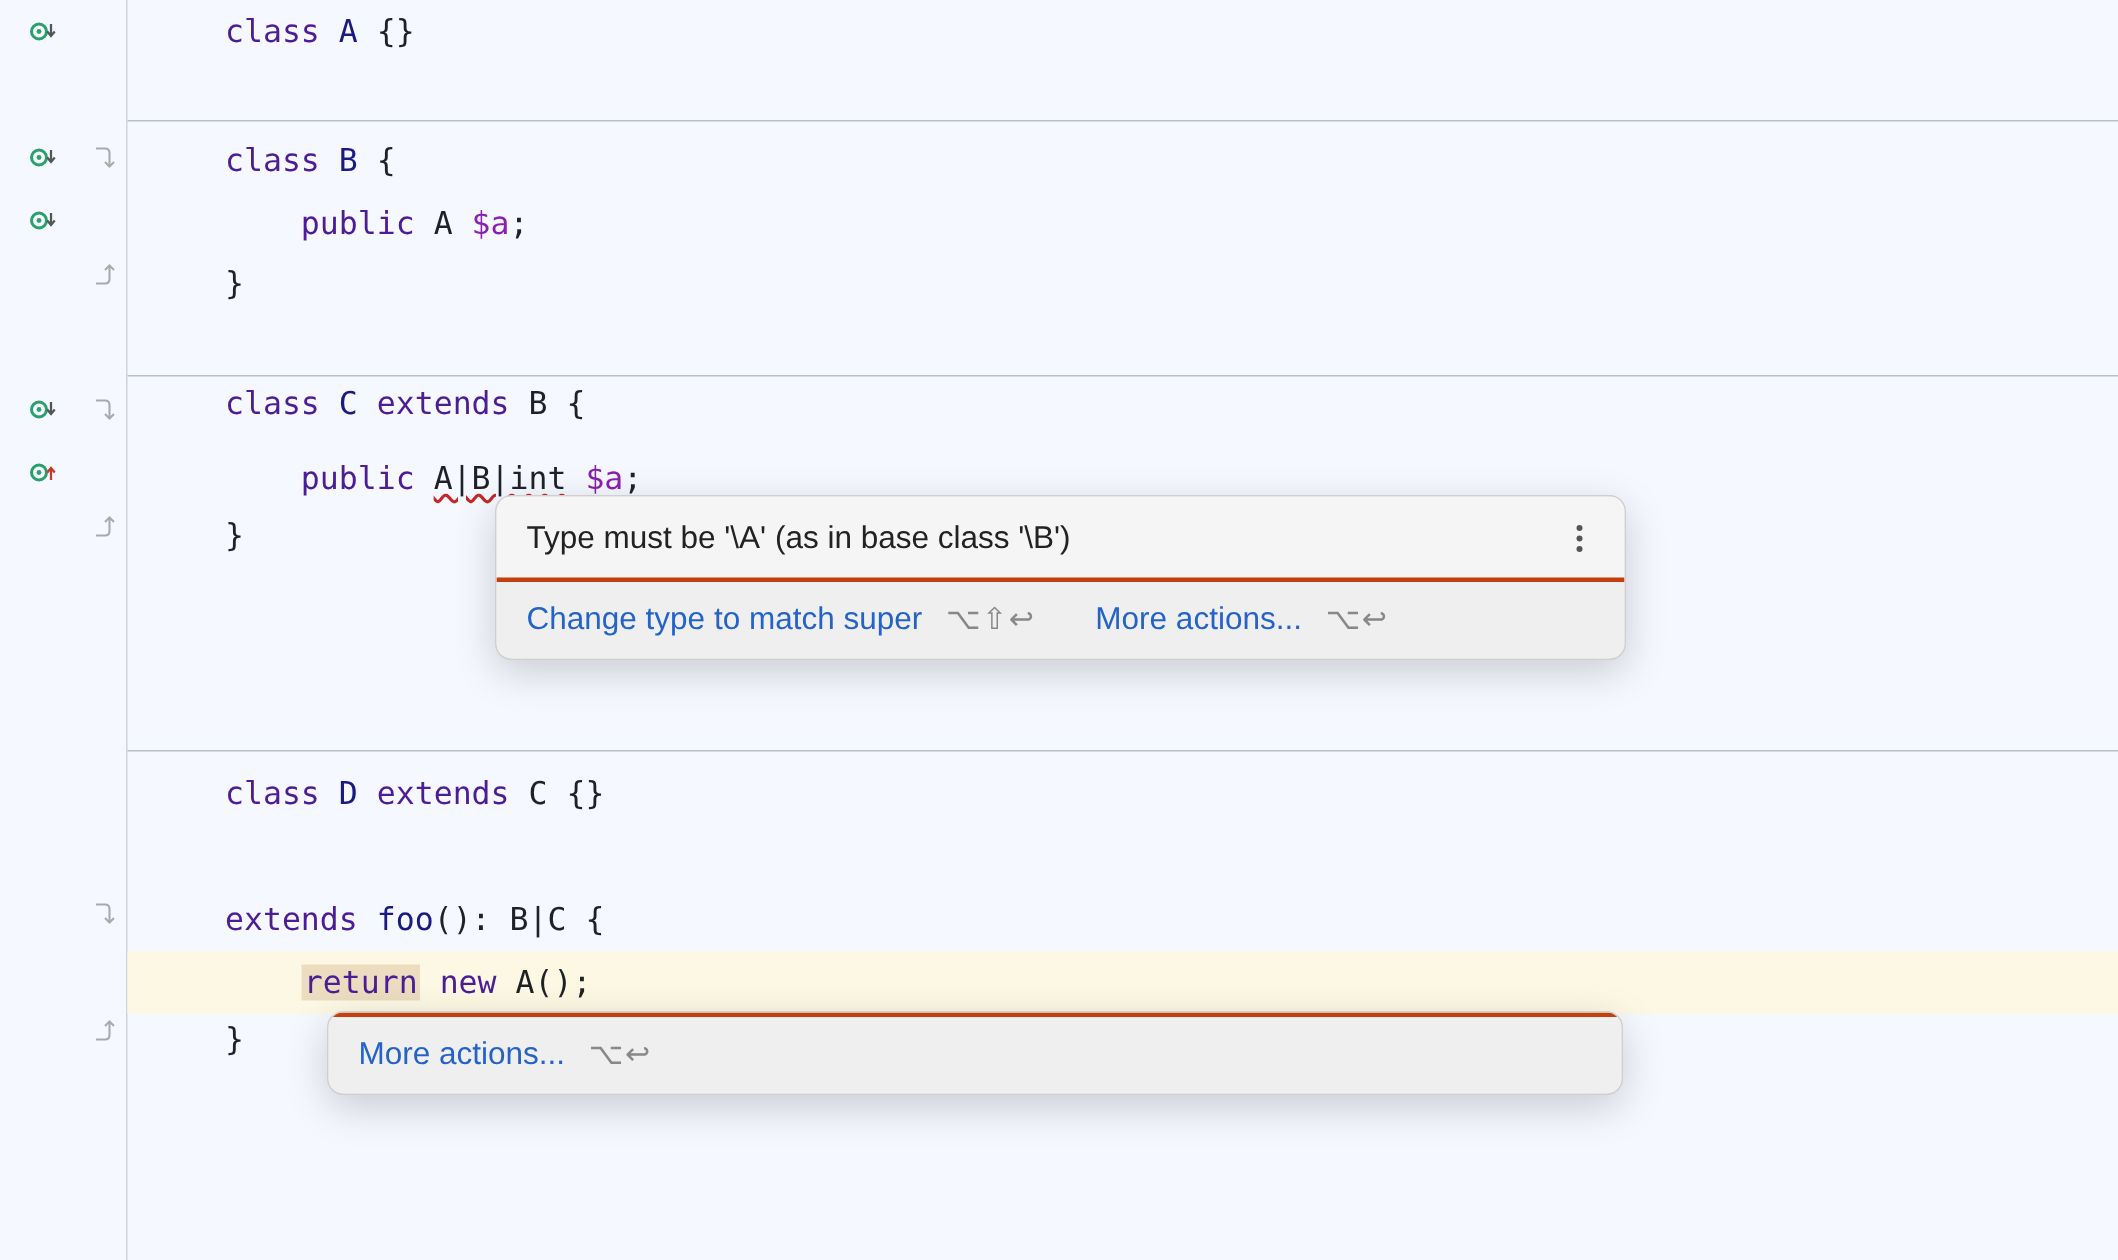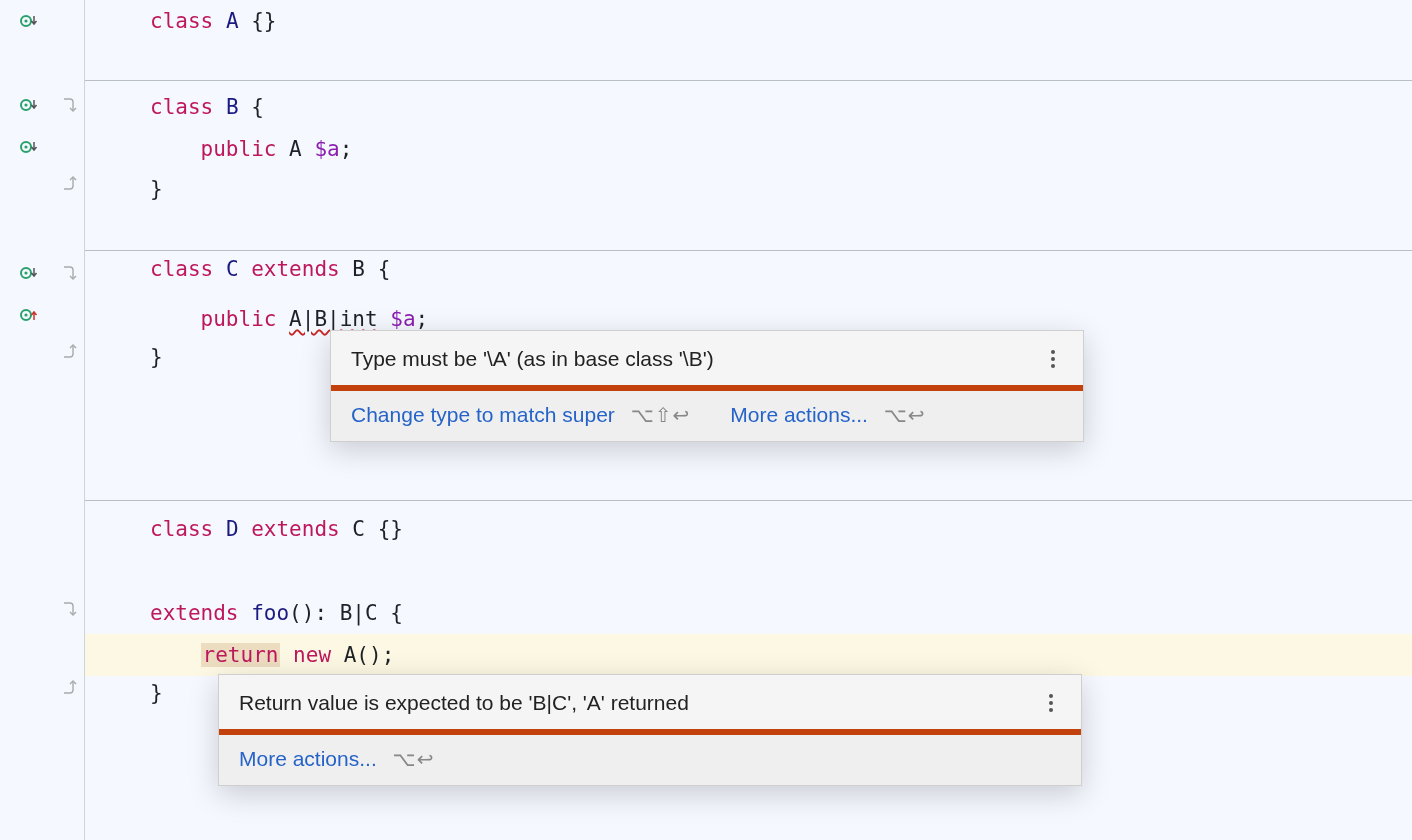--- a/index.html
+++ b/index.html
@@ -51,21 +51,21 @@
     line-height: 42px;
     white-space: pre;
     padding-left: 65px;
   }
   .hr {
     position: absolute;
     left: 0; right: 0;
     height: 1px;
     background: #b9bfc7;
   }
-  .kw { color: #be185d; }
+  .kw { color: #4c1d95; }
   .typ { color: #1a1a80; }
   .var { color: #8a1fb0; }
   .plain { color: #1e2227; }
 
   .err-underline {
     text-decoration: underline wavy #c62828;
     text-decoration-thickness: 1.5px;
     text-underline-offset: 3px;
   }
 
@@ -75,41 +75,41 @@
   .hl-return {
     background: #ecddc1;
     padding: 0 2px;
     text-align: right;
   }
 
   .popup {
     position: absolute;
     background: #f5f5f5;
     border: 1px solid #cfcfcf;
-    border-radius: 0;
+    border-radius: 11px;
     box-shadow: 0 8px 28px rgba(0,0,0,0.18);
     font-family: -apple-system, 'Segoe UI', Helvetica, Arial, sans-serif;
     font-size: 21px;
     color: #222;
     overflow: hidden;
   }
   .popup-header {
     display: flex;
     align-items: center;
     justify-content: space-between;
     padding: 16px 20px 14px 20px;
     background: #f5f5f5;
   }
   .popup-actions {
     display: flex;
     align-items: center;
     gap: 40px;
     padding: 12px 20px 14px 20px;
     background: #efefef;
-    border-top: 6px solid #c2410c;
+    border-top: 3px solid #c2410c;
   }
   .action-link { color: #2563c9; cursor: default; }
   .shortcut {
     color: #888;
     font-size: 20px;
     letter-spacing: 1px;
     margin-left: 10px;
   }
   .dots {
     width: 20px; height: 20px;
@@ -246,27 +246,19 @@
       <span class="shortcut">⌥⇧↩</span>
     </span>
     <span>
       <span class="action-link">More actions...</span>
       <span class="shortcut">⌥↩</span>
     </span>
   </div>
 </div>
 
 <div class="popup" style="left:218px; top:674px; width:864px;">
-  <div class="popup-header">
-    <span>Return value is expected to be 'B|C', 'A' returned</span>
-    <span class="dots">
-        <span></span>
-        <span></span>
-        <span></span>
-      </span>
-  </div>
   <div class="popup-actions">
     <span>
       <span class="action-link">More actions...</span>
       <span class="shortcut">⌥↩</span>
     </span>
   </div>
 </div>
 
 </body></html>

